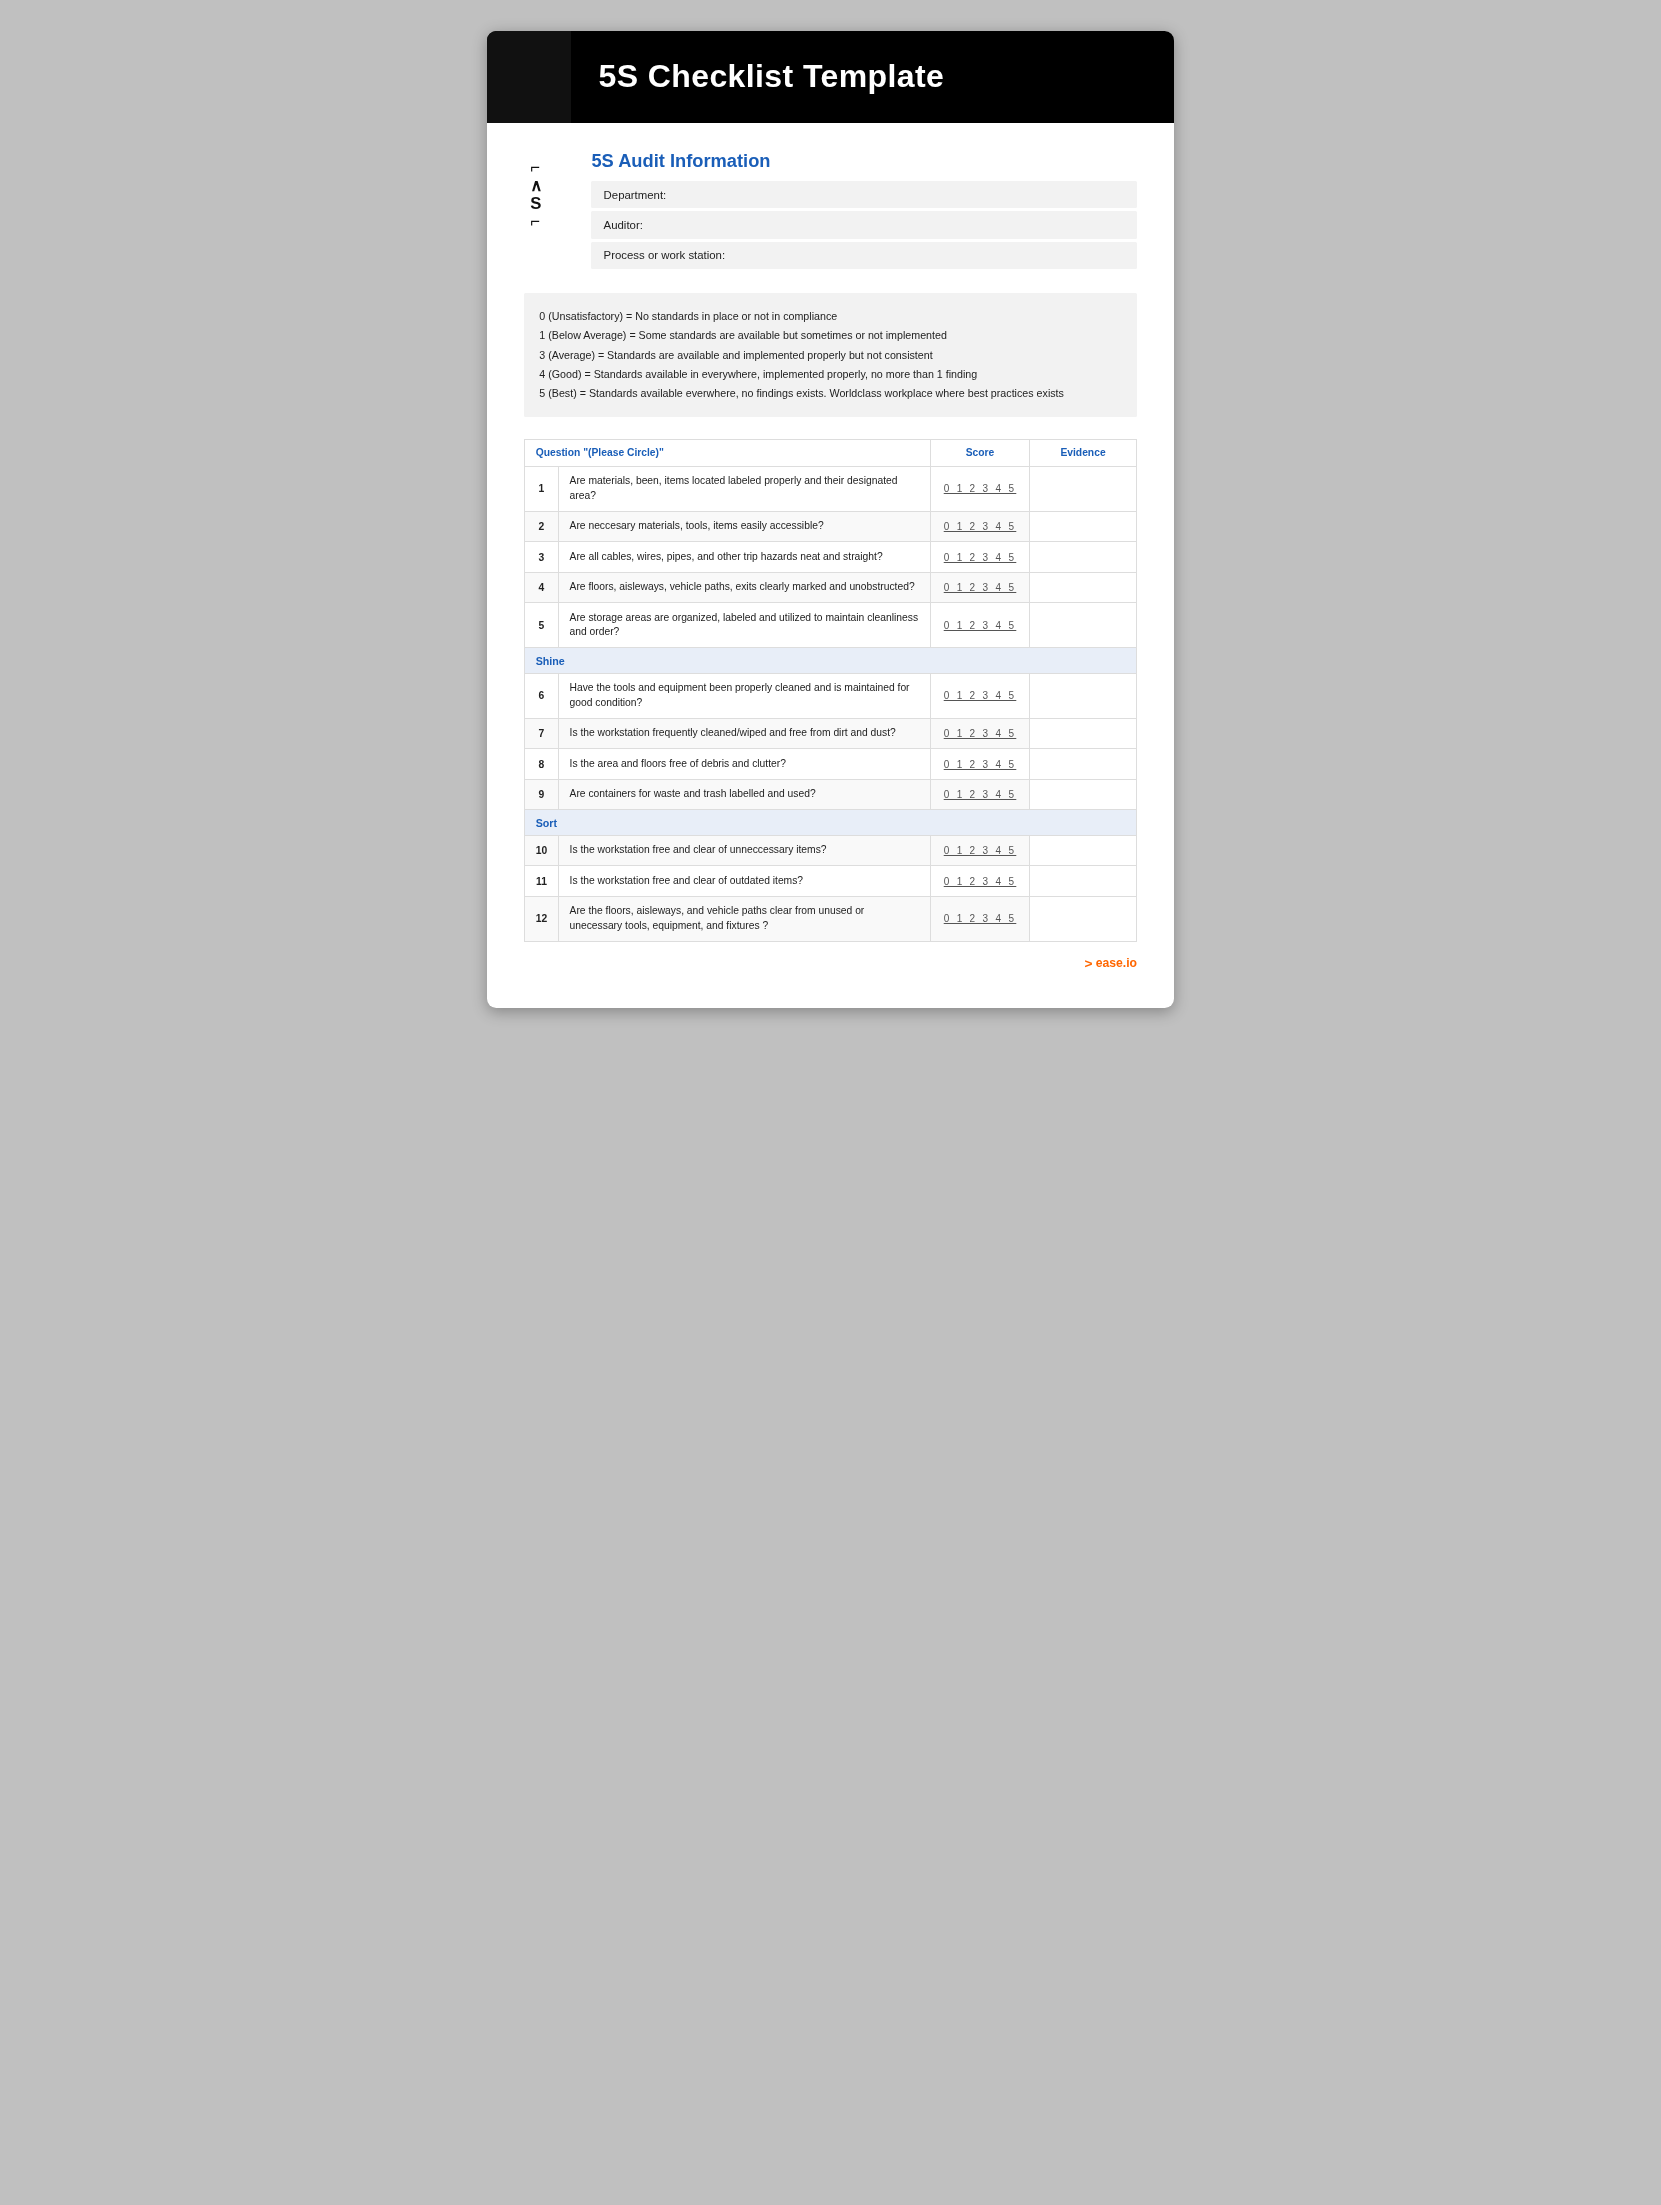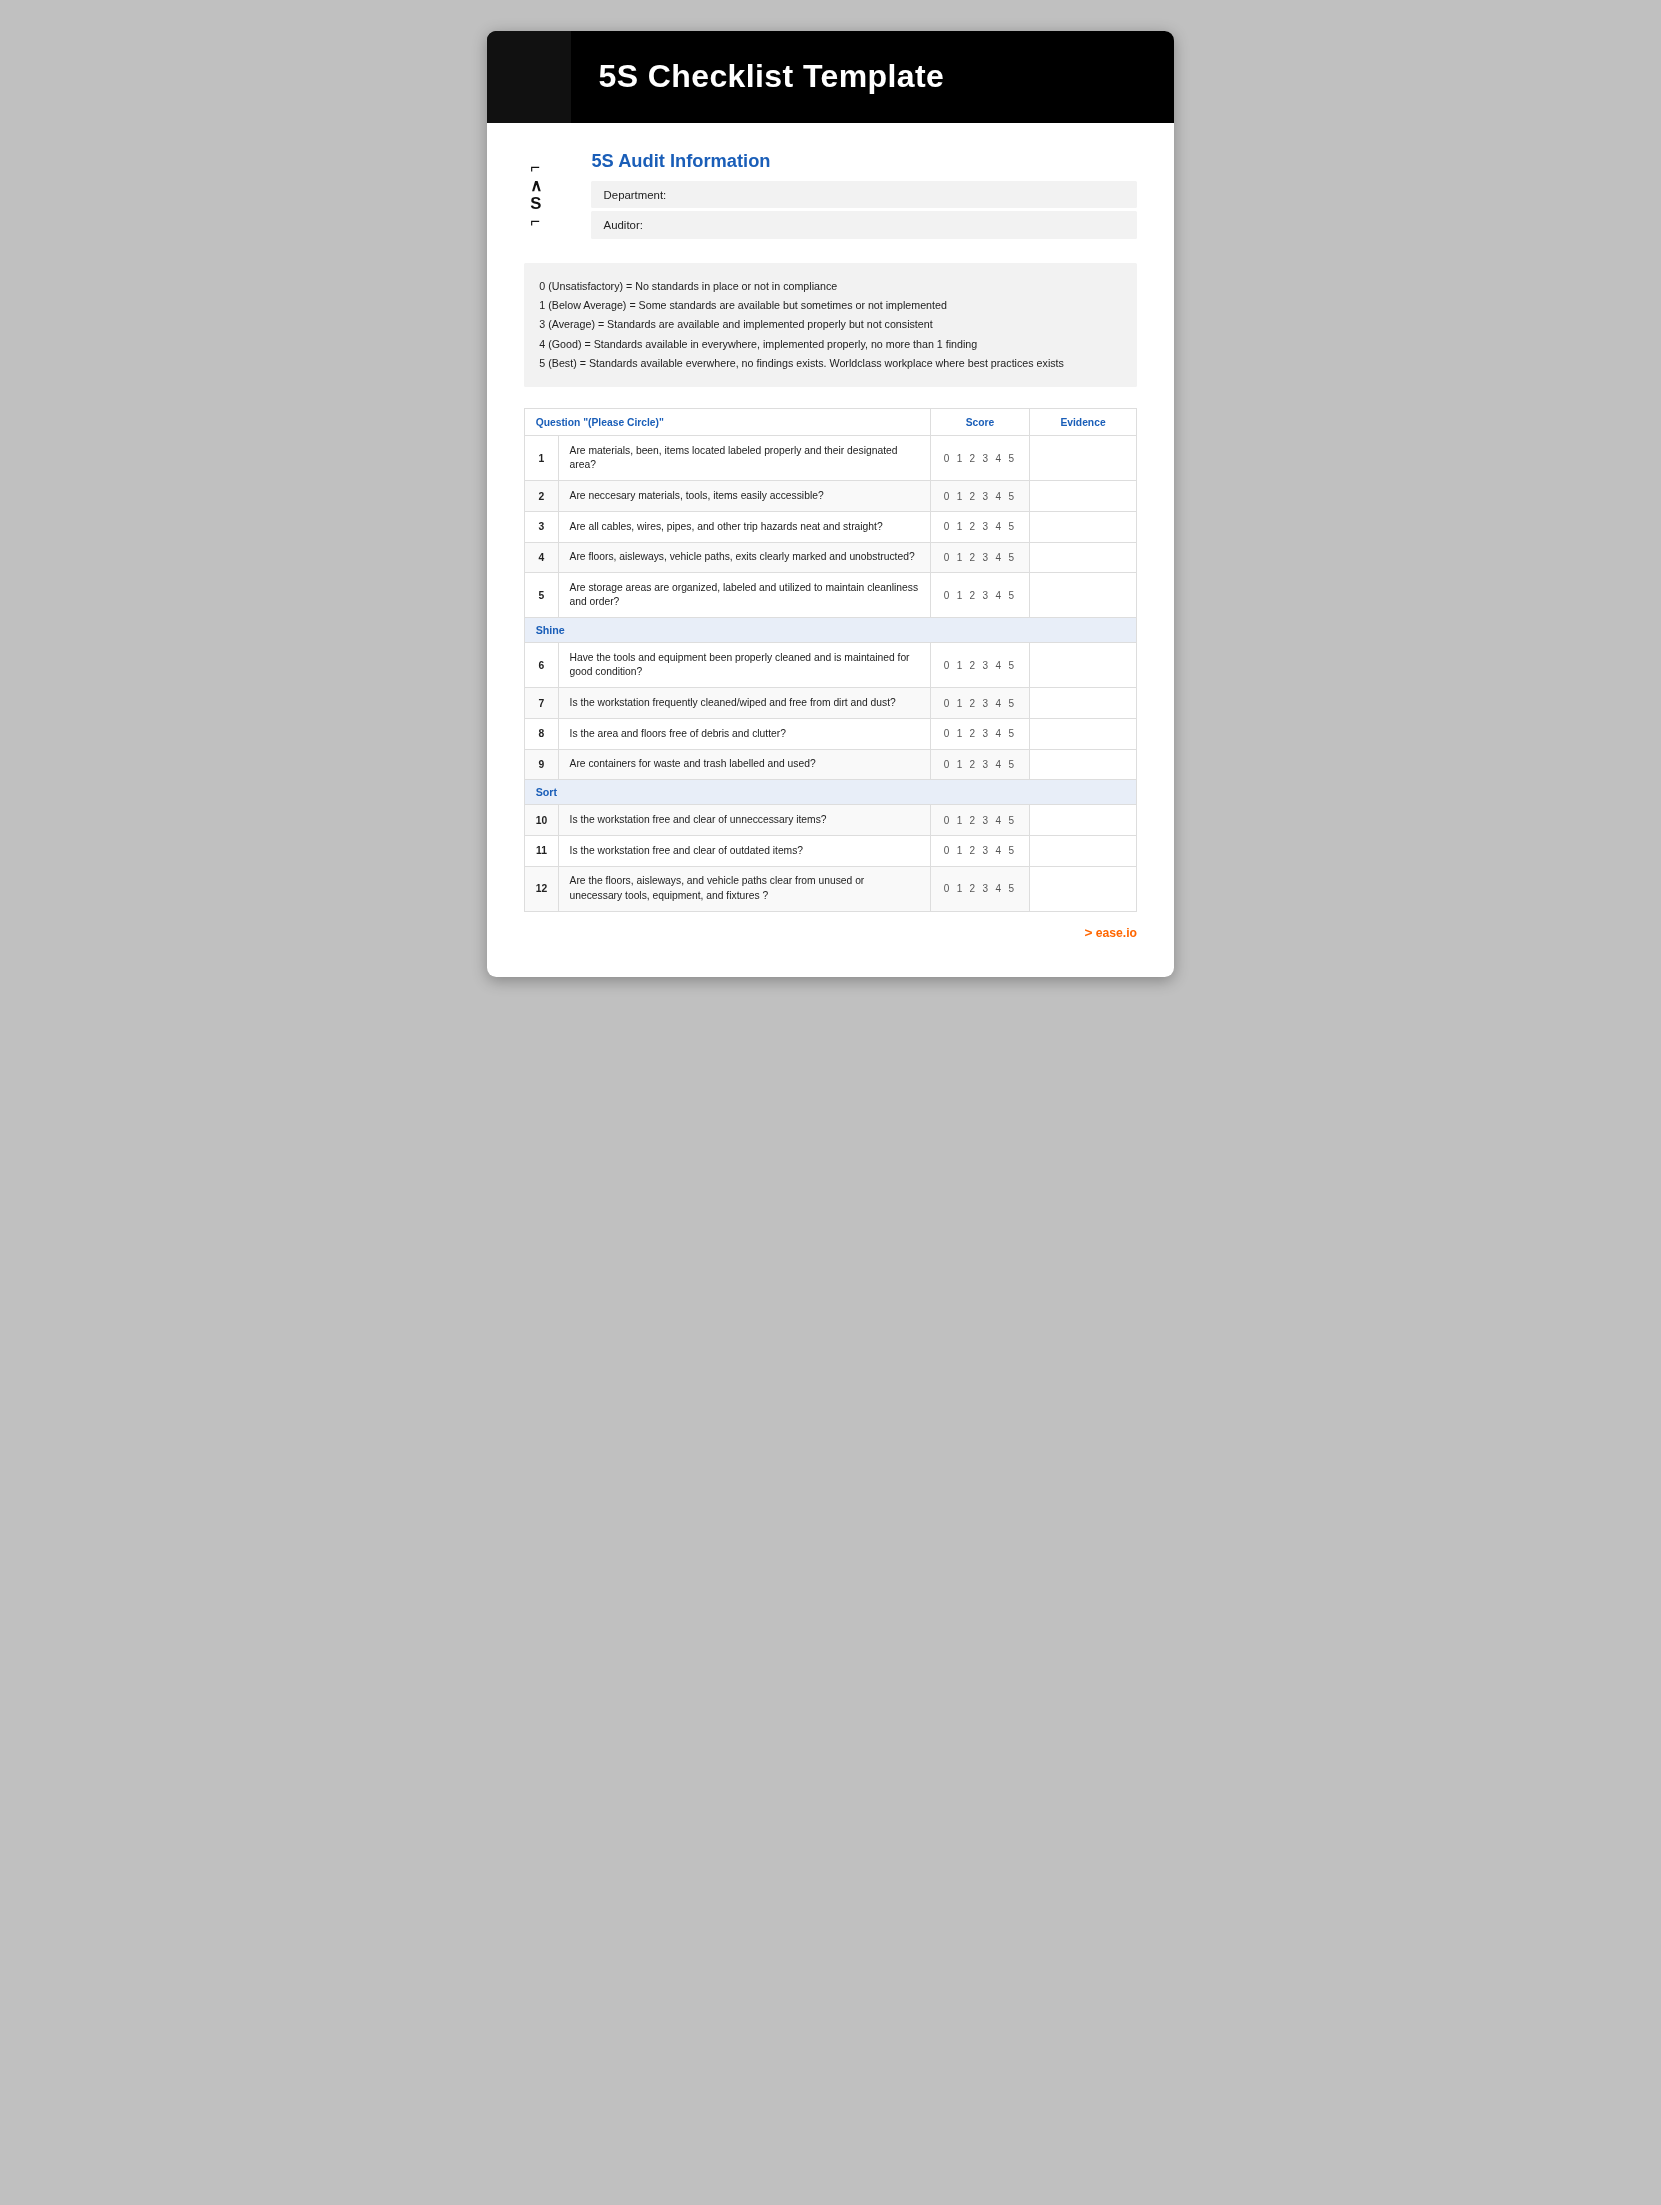--- a/index.html
+++ b/index.html
@@ -133,20 +133,21 @@
     .question-cell {
       color: #222;
       line-height: 1.4;
     }
     .score-cell {
       text-align: center;
       color: #555;
       letter-spacing: 2.3px;
       font-size: 10px;
       width: 99px;
+      text-decoration: underline;
     }
     .evidence-cell {
       width: 107px;
       background: #fff;
     }
     .footer-row {
       display: flex;
       justify-content: flex-end;
       padding: 13.7px 0 0 0;
     }
@@ -190,20 +191,23 @@
         </svg>
       </div>
       <div class="audit-info">
         <div class="audit-section-title">5S Audit Information</div>
         <div class="audit-field">
           <span>Department:</span>
         </div>
         <div class="audit-field">
           <span>Auditor:</span>
         </div>
+        <div class="audit-field">
+          <span>Process or work station:</span>
+        </div>
       </div>
     </div>
 
     <div class="legend-box">
       <div>0 (Unsatisfactory) = No standards in place or not in compliance</div>
       <div>1 (Below Average) = Some standards are available but sometimes or not implemented</div>
       <div>3 (Average) = Standards are available and implemented properly but not consistent</div>
       <div>4 (Good) = Standards available in everywhere, implemented properly, no more than 1 finding</div>
       <div>5 (Best) = Standards available everwhere, no findings exists.  Worldclass workplace where best practices exists</div>
     </div>

